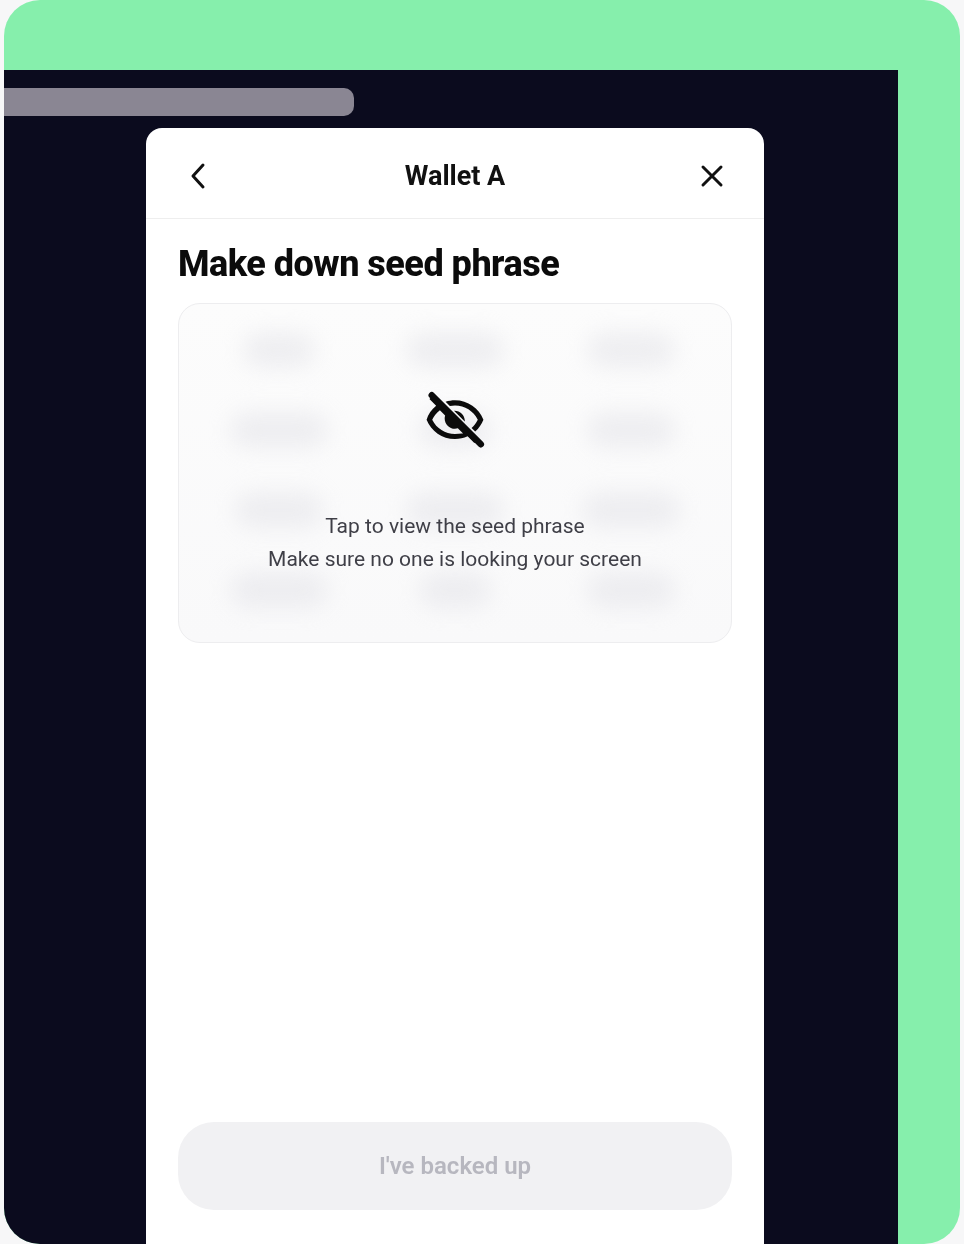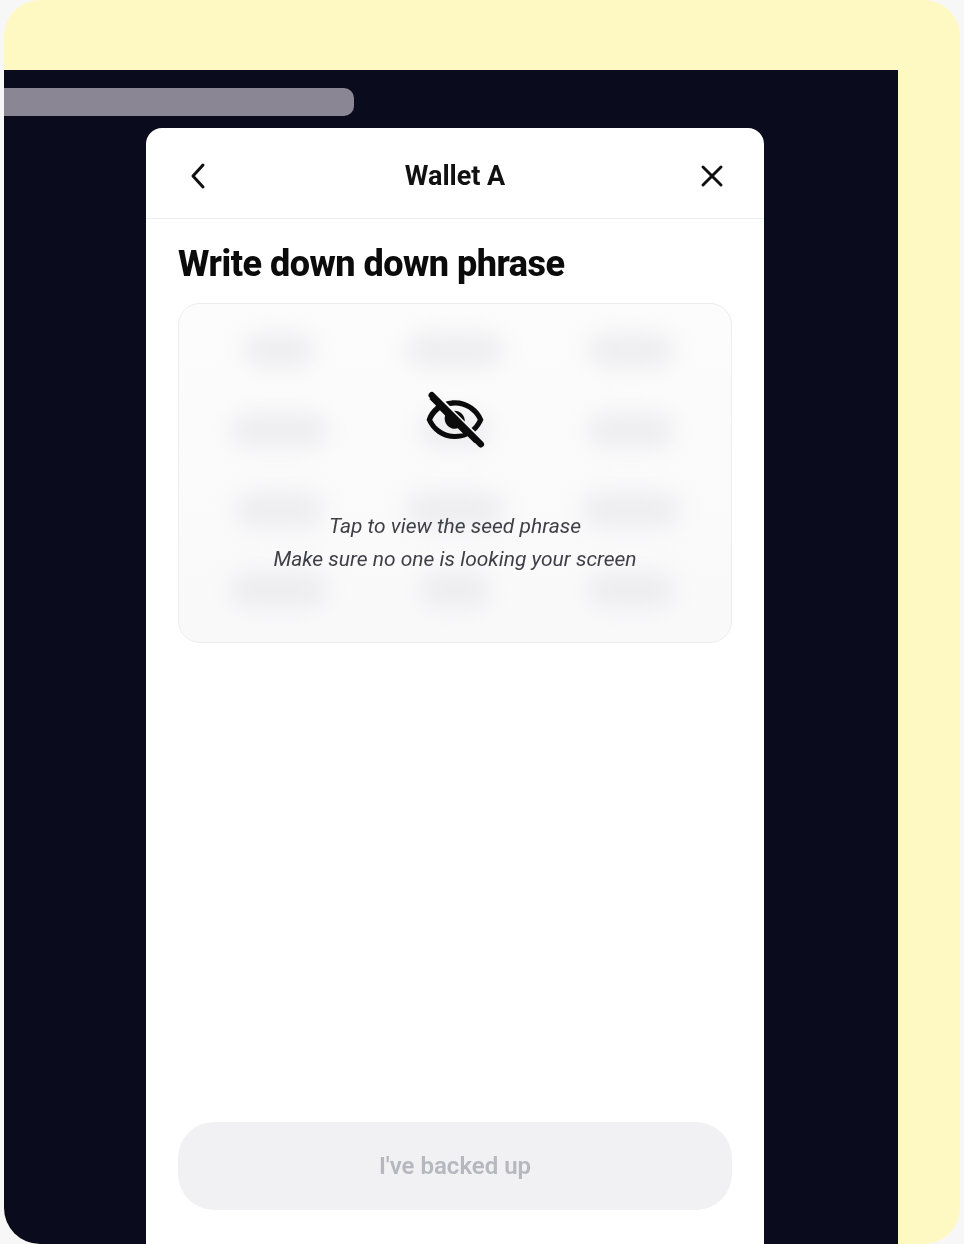--- a/index.html
+++ b/index.html
@@ -9,21 +9,21 @@
     }
     body {
       font-family: -apple-system, BlinkMacSystemFont, "Segoe UI", Roboto, Helvetica, Arial, sans-serif;
       background: #f7f7f8;
       width: 964px;
       height: 1244px;
       overflow: hidden;
       position: relative;
     }
     .outer-card {
-      background: #fef9c3;
+      background: #86efac;
       border-radius: 36px;
       position: absolute;
       top: 0;
       left: 4px;
       right: 4px;
       bottom: 0;
       overflow: hidden;
     }
     .dark-layer {
       position: absolute;
@@ -119,21 +119,20 @@
     .seed-pill.w3 { width: 88px; }
     .seed-overlay {
       position: absolute;
       top: 0; left: 0; right: 0; bottom: 0;
       display: flex;
       flex-direction: column;
       align-items: center;
       justify-content: center;
       cursor: pointer;
       padding: 0 20px;
-      font-style: italic;
     }
     .eye-off {
       width: 62px;
       height: 62px;
       margin-bottom: 58px;
       margin-top: 20px;
     }
     .overlay-text {
       text-align: center;
       font-size: 21px;
@@ -175,21 +174,21 @@
       </div>
       <div class="header-title">Wallet A</div>
       <div class="icon-btn">
         <svg width="24" height="24" viewBox="0 0 24 24" fill="none">
           <path d="M3 3 L21 21 M21 3 L3 21" stroke="#111111" stroke-width="3" stroke-linecap="round"></path>
         </svg>
       </div>
     </div>
 
     <div class="content">
-      <h1 class="main-heading">Write down down phrase</h1>
+      <h1 class="main-heading">Make down seed phrase</h1>
 
       <div class="seed-box">
         <div class="seed-grid">
           <div class="seed-pill w1"></div>
           <div class="seed-pill w2"></div>
           <div class="seed-pill w3"></div>
           <div class="seed-pill w2"></div>
           <div class="seed-pill w1"></div>
           <div class="seed-pill w3"></div>
           <div class="seed-pill w3"></div>

